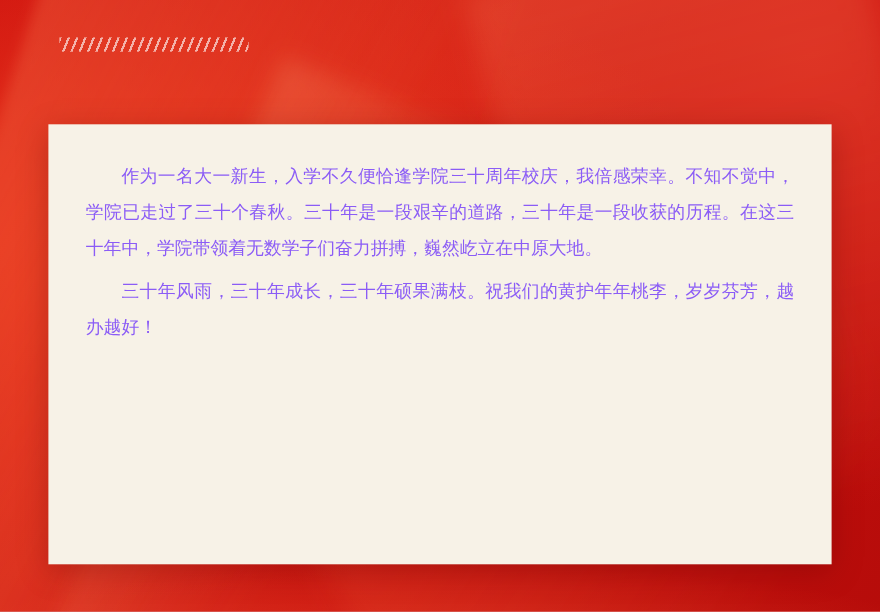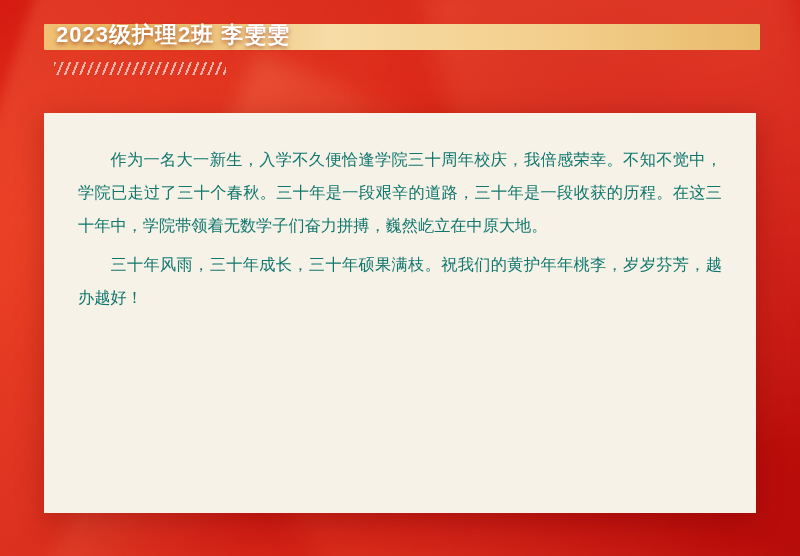--- a/index.html
+++ b/index.html
@@ -133,45 +133,41 @@
     box-shadow: 0 6px 26px rgba(90,0,0,0.30);
   }
   .card-inner {
     padding: 30px 34px 24px 34px;
   }
   .para {
     margin: 0 0 6px 0;
     font-family: "DejaVu Sans", "Liberation Sans", sans-serif;
     font-size: 16.2px;
     line-height: 33px;
-    color: #0f766e;
+    color: #8b5cf6;
     text-align: justify;
     text-justify: inter-ideograph;
     text-indent: 2em;
   }
   .para:last-child {
     margin-bottom: 16px;
   }
 </style>
 </head>
 <body>
 
 <div class="poster">
 
   <div class="sweep sweep-a"></div>
   <div class="sweep sweep-b"></div>
   <div class="sweep sweep-c"></div>
   <div class="sweep sweep-d"></div>
   <div class="glow-bottom"></div>
 
   <div class="header">
-    <div class="title-bar">
-      <div class="title-bar-bg"></div>
-      <div class="title-text">2023级护理2班 李雯雯</div>
-    </div>
     <div class="hatch"></div>
   </div>
 
   <div class="card">
     <div class="card-inner">
       <p class="para">作为一名大一新生，入学不久便恰逢学院三十周年校庆，我倍感荣幸。不知不觉中，学院已走过了三十个春秋。三十年是一段艰辛的道路，三十年是一段收获的历程。在这三十年中，学院带领着无数学子们奋力拼搏，巍然屹立在中原大地。</p>
       <p class="para">三十年风雨，三十年成长，三十年硕果满枝。祝我们的黄护年年桃李，岁岁芬芳，越办越好！</p>
     </div>
   </div>
 

